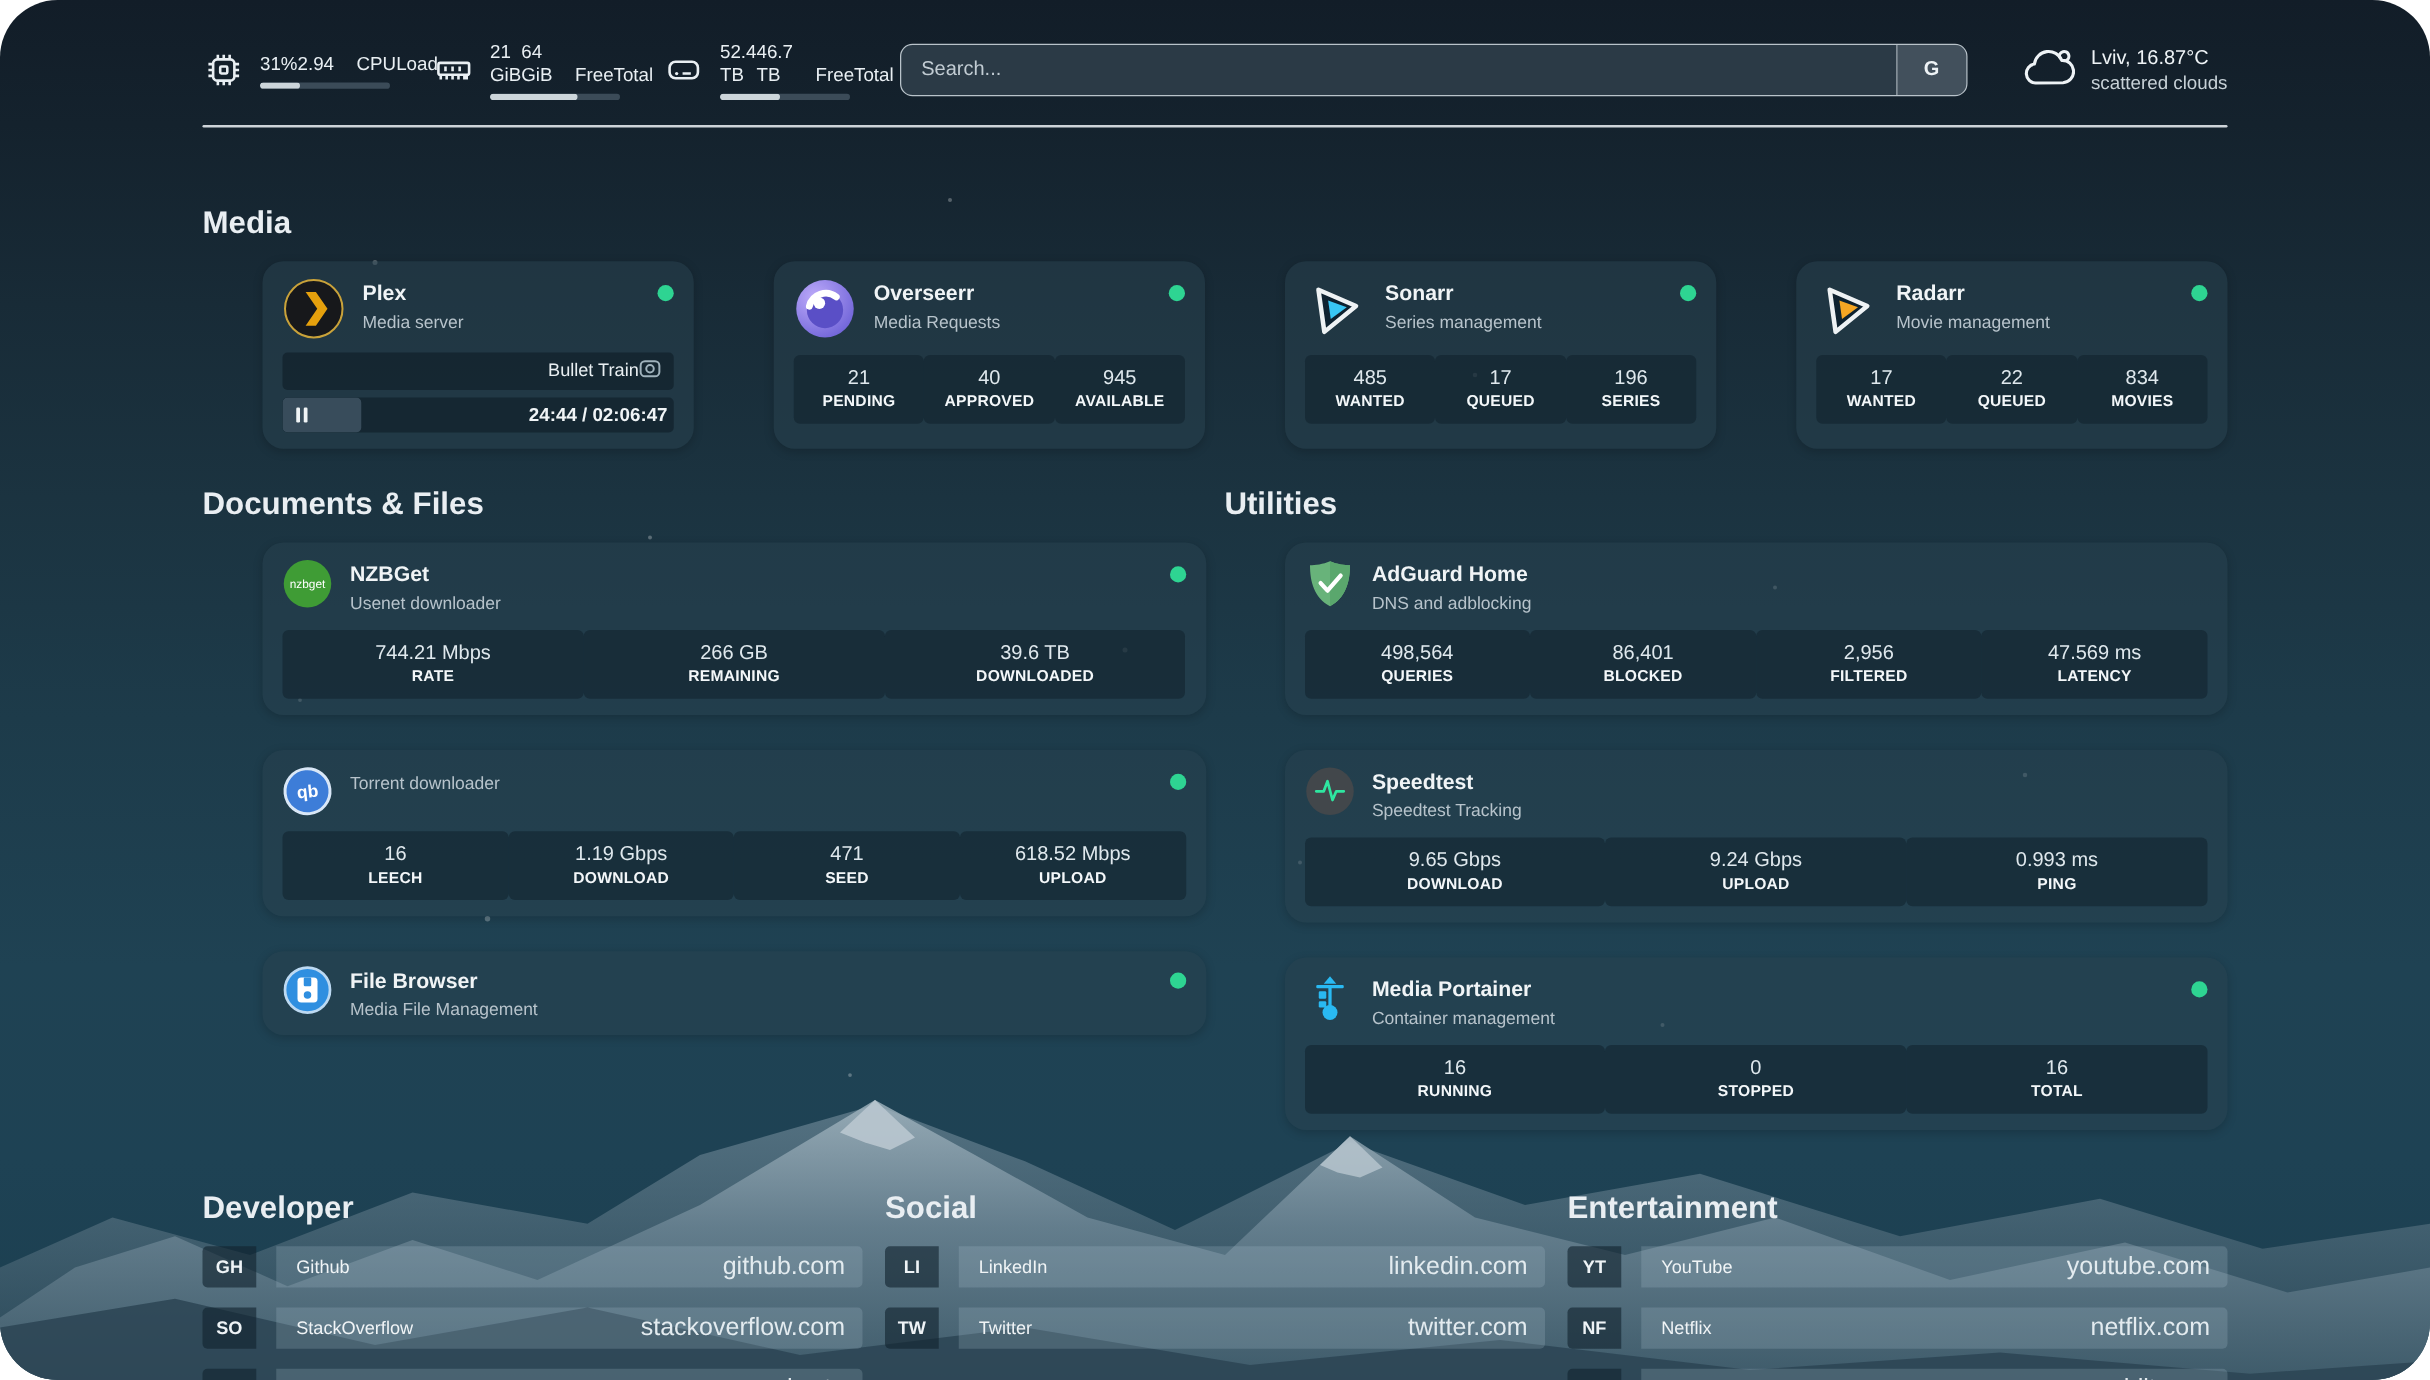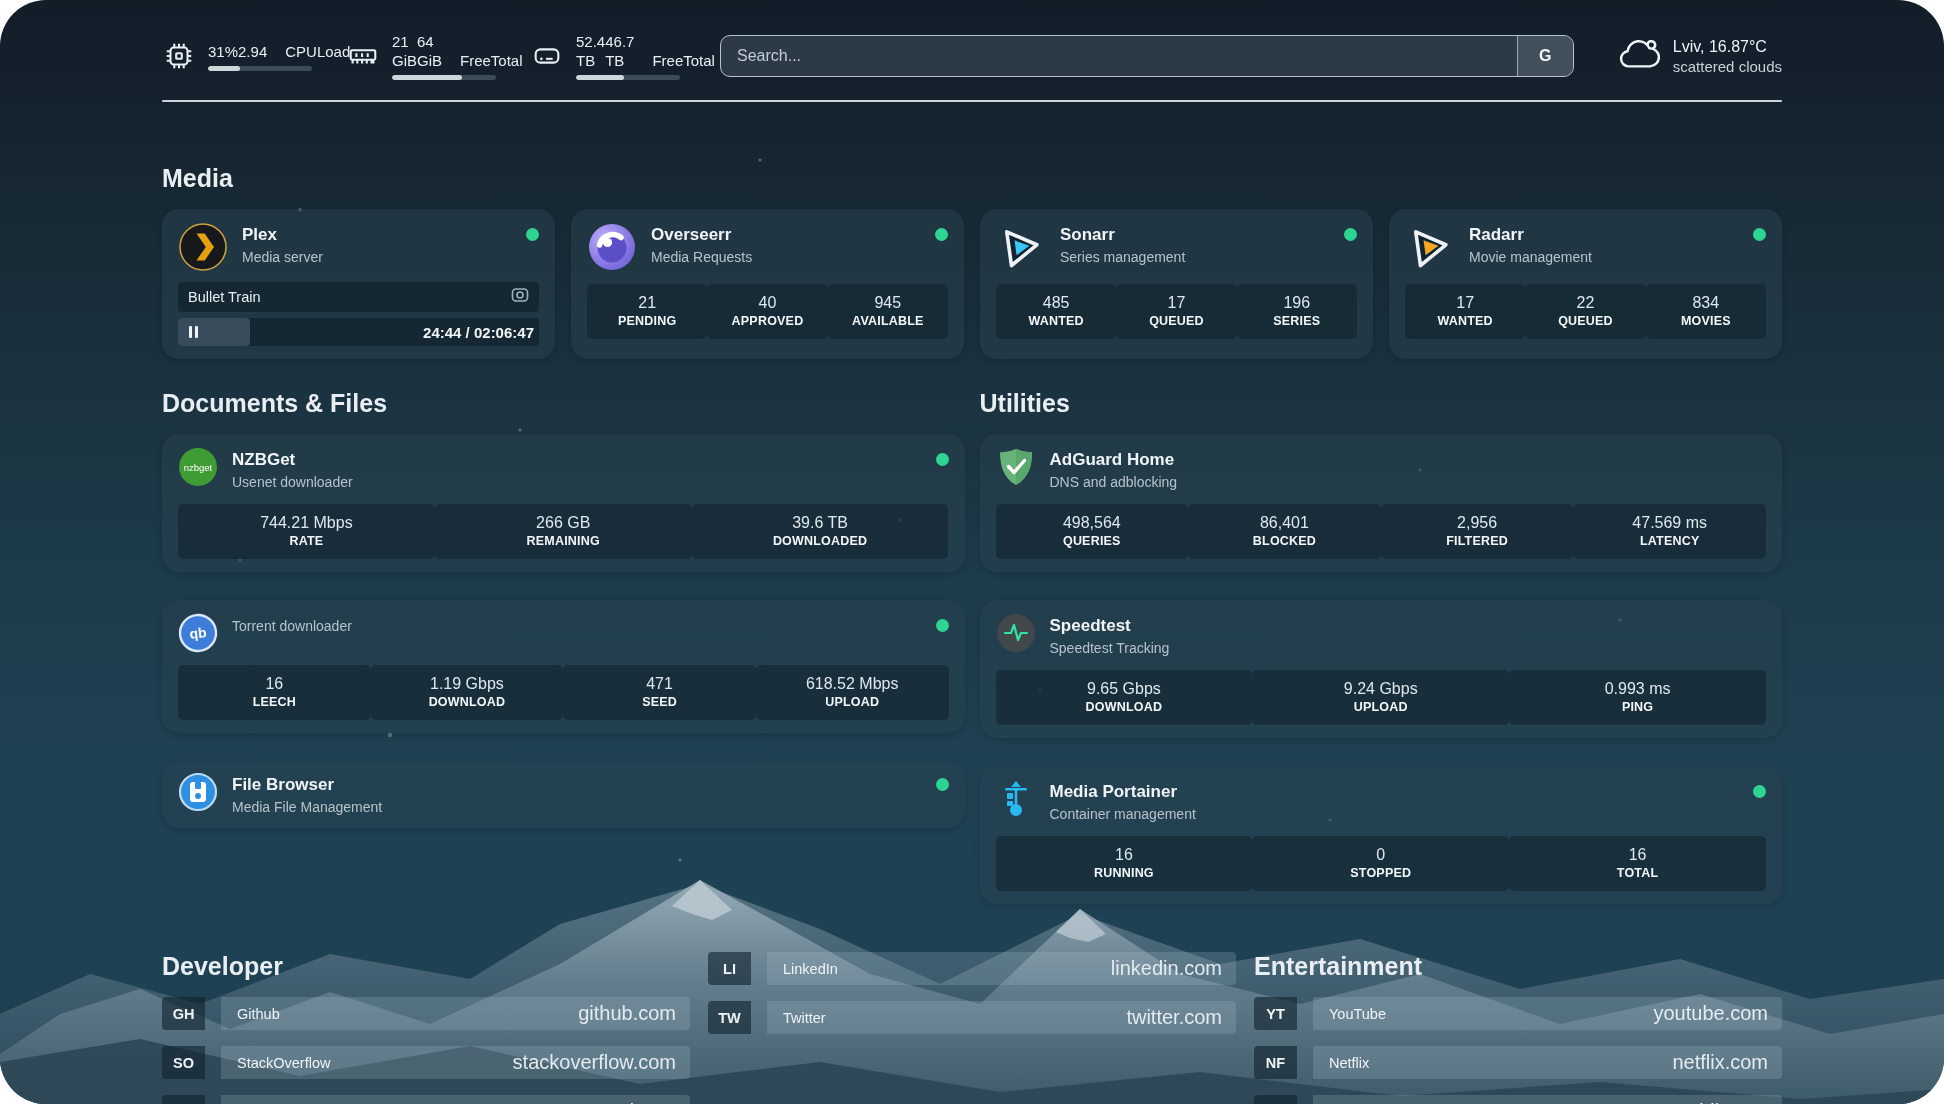--- a/index.html
+++ b/index.html
@@ -36,38 +36,38 @@
   .divider{margin-top:20px;height:2px;background:#dde3e7;opacity:.92;border-radius:1px;}
 
   
   .section-title{font-size:25px;font-weight:600;color:#e9eef2;margin:0 0 16px 0;}
   .sec-media{margin-top:62px;}
   .media-grid{display:grid;grid-template-columns:repeat(4,1fr);gap:16px;}
   .two-col{display:grid;grid-template-columns:1fr 1fr;column-gap:15px;margin-top:30px;}
   .col-stack{display:flex;flex-direction:column;gap:28px;}
 
   .card{background:rgba(40,66,79,0.52);border-radius:17px;padding:13px 16px;box-sizing:border-box;
-        box-shadow:0 2px 8px rgba(0,0,0,0.18);cursor:pointer;}
+        box-shadow:0 2px 8px rgba(0,0,0,0.18);cursor:pointer;margin-left:48px;}
   .card-media{min-height:133px;}
   .card-md{min-height:112px;}
   .card-head{display:flex;align-items:flex-start;gap:14px;}
   .svc-icon{flex:0 0 auto;}
   .svc-icon svg{display:block;}
   .svc-text{flex:1;padding-top:2px;}
   .svc-name{font-size:17px;font-weight:600;color:#f0f4f6;line-height:22px;}
   .svc-desc{font-size:14px;color:#b7c3cb;line-height:19px;margin-top:2px;}
   .status-dot{width:13px;height:13px;border-radius:50%;background:#2ed492;margin-top:6px;flex:0 0 auto;}
   .stats-row{display:flex;gap:0;margin-top:12px;}
   .stat{flex:1;background:rgba(13,29,39,0.5);border-radius:5px;text-align:center;padding:8px 6px 9px;}
   .stat-value{font-size:16px;color:#dfe8ed;line-height:21px;}
   .stat-label{font-size:12.5px;font-weight:700;color:#f3f7f9;line-height:17px;letter-spacing:.2px;}
 
   
   .np{margin-top:10px;}
-  .np-row1{display:flex;align-items:center;justify-content:space-between;height:30px;
+  .np-row1{display:flex;align-items:center;justify-content:flex-end;height:30px;
            background:rgba(12,26,35,0.55);border-radius:4px;padding:0 10px;}
   .np-title{font-size:14.5px;color:#e9eff2;}
   .np-bar{position:relative;margin-top:6px;height:28px;background:rgba(12,26,35,0.55);
           border-radius:4px;overflow:hidden;display:flex;align-items:center;}
   .np-fill{position:absolute;left:0;top:0;bottom:0;background:rgba(62,84,99,0.85);border-radius:4px;}
   .pause{position:relative;display:flex;gap:3px;margin-left:11px;}
   .pause i{display:block;width:3px;height:12px;background:#f0f4f6;border-radius:1px;}
   .np-time{position:absolute;right:5px;font-size:15px;font-weight:600;color:#f0f4f6;}
 
   
@@ -577,20 +577,21 @@
             <span class="bm-abbr">DT</span>
             <span class="bm-main">
               <span class="bm-name">DEV</span>
               <span class="bm-url">dev.to</span>
             </span>
           </div>
         </div>
       </div>
 
       <div>
+        <h2 class="section-title">Social</h2>
         <div class="bm-rows">
           <div class="bm-row">
             <span class="bm-abbr">LI</span>
             <span class="bm-main">
               <span class="bm-name">LinkedIn</span>
               <span class="bm-url">linkedin.com</span>
             </span>
           </div>
           <div class="bm-row">
             <span class="bm-abbr">TW</span>

